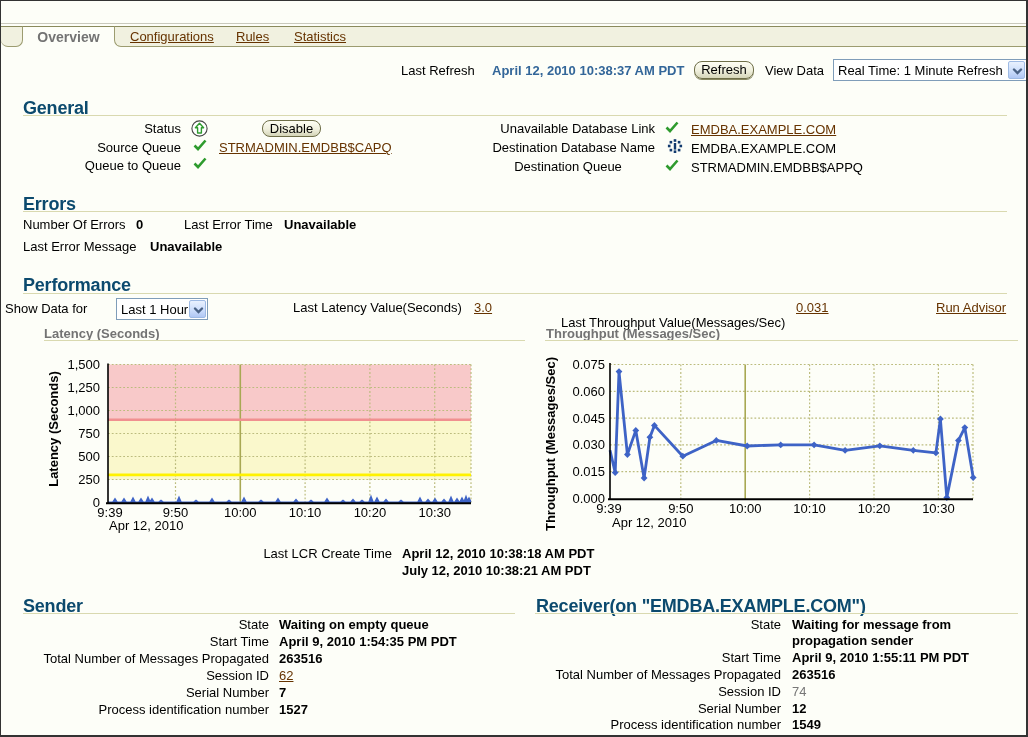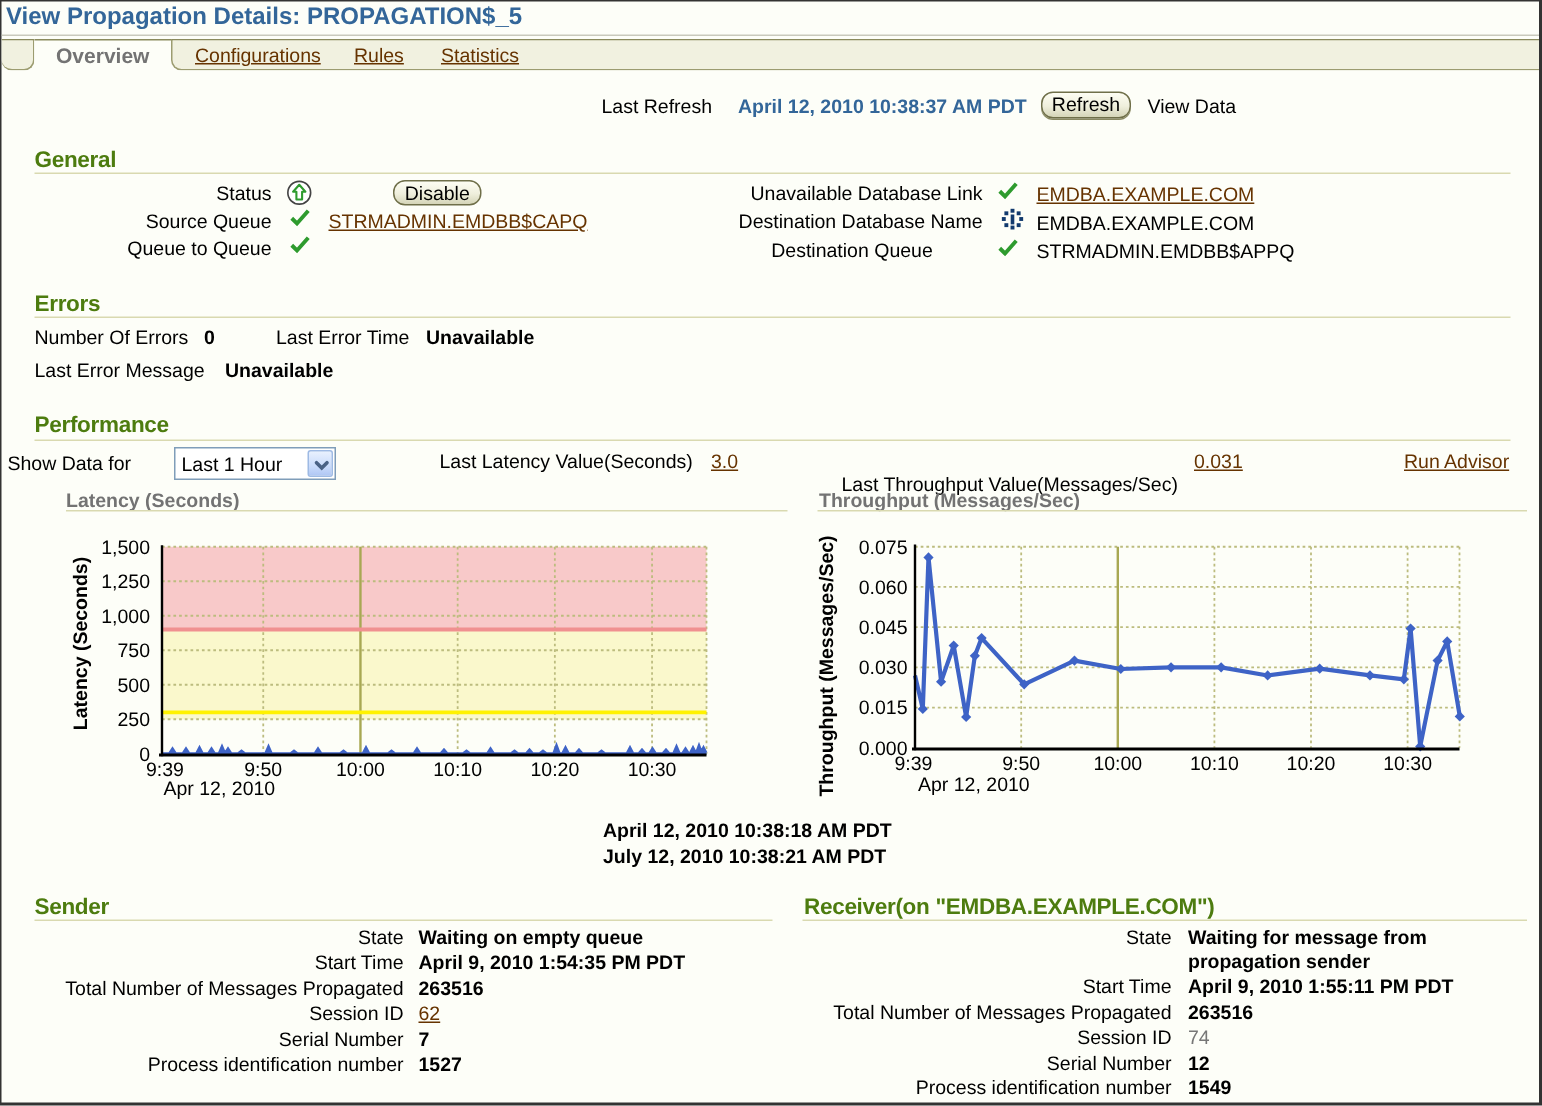--- a/index.html
+++ b/index.html
@@ -3,51 +3,58 @@
 <style>
 * { margin:0; padding:0; box-sizing:border-box; }
 html,body { width:1028px; height:737px; }
 body { font-family:"Liberation Sans", sans-serif; font-size:13px; color:#000; background:#fff; }
 #page { position:relative; width:1028px; height:737px; background:#fdfef8;
   border:1px solid #333; border-right-width:2px; border-bottom-width:2px; overflow:hidden; }
 .abs { position:absolute; white-space:nowrap; }
 a, .lnk { color:#663300; text-decoration:underline; }
 .b { font-weight:bold; }
 .blue { color:#737373; }
-.hdr { font-weight:bold; color:#4d7c0f; font-size:15px; letter-spacing:-0.2px; }
+.hdr { font-weight:bold; color:#0c4a6e; font-size:18px; letter-spacing:-0.2px; }
 .hrule { position:absolute; height:1px; background:#D9D9B0; }
 .rlabel { text-align:right; }
 .val { font-weight:bold; }
 .tick { font-size:13px; fill:#000; font-family:"Liberation Sans",sans-serif; }
 .grid { stroke:#BCBC7E; stroke-width:1.2; stroke-dasharray:1.8,2; }
 .sel { position:absolute; border:1px solid #7F9DB9; background:#fff; height:22px; }
 .selin { position:absolute; left:4px; top:3px; font-size:13px; color:#000; }
 .selbtn { position:absolute; right:1px; top:1px; bottom:1px; width:17px; border:1px solid #9EBAE4; border-radius:2px;
   background:linear-gradient(#E9F1FE,#CADCFB 60%,#B0C7F4); }
 .selbtn svg { position:absolute; left:2px; top:5px; }
 </style></head>
 <body>
 <div id="page">
 
-<div class="abs b" style="left:3px; top:2px; font-size:16px; color:#336699;">View Propagation Details: PROPAGATION$_5</div>
 <div class="abs" style="left:0; top:22px; width:1026px; height:1px; background:#C9C9BC;"></div>
 
 <div class="abs" style="left:0; top:25px; width:22px; height:21px; background:#F1F1E0; border-top:1px solid #8A8A5C; border-bottom:1px solid #9C9C70; border-right:1px solid #9C9C70; border-radius:0 0 7px 7px;"></div>
 <div class="abs" style="left:22px; top:25px; width:91px; height:23px; background:#fdfef8; border-top:1px solid #8A8A5C; text-align:center;">
   <span class="b blue" style="line-height:21px; font-size:14px;">Overview</span></div>
 <div class="abs" style="left:113px; top:25px; width:913px; height:21px; background:#F1F1E0; border-top:1px solid #8A8A5C; border-bottom:1px solid #9C9C70; border-left:1px solid #9C9C70; border-radius:0 0 0 7px;"></div>
 <a class="abs" style="left:129px; top:28px;">Configurations</a>
 <a class="abs" style="left:235px; top:28px;">Rules</a>
 <a class="abs" style="left:293px; top:28px;">Statistics</a>
 
 <div class="abs" style="left:400px; top:62px; color:#000000;">Last Refresh</div>
 <div class="abs b" style="left:491px; top:62px; color:#336699;">April 12, 2010 10:38:37 AM PDT</div>
 <div class="abs" style="left:693px; top:60px; width:60px; height:18px; border:1px solid #6F6F49; border-radius:8px;
   background:linear-gradient(#FDFDF3,#EFEFDC 55%,#D5D5B8); box-shadow:0 1px 0 #8A8A62; text-align:center; line-height:16px;">Refresh</div>
 <div class="abs" style="left:764px; top:62px;">View Data</div>
+<div class="sel" style="left:832px; top:58px; width:194px;">
+  <span class="selin">Real Time: 1 Minute Refresh</span>
+  <span class="selbtn">
+        <svg width="13" height="10">
+          <path d="M3,2.5 L6.5,6 L10,2.5" stroke="#4A6285" stroke-width="2.4" fill="none" stroke-linecap="round"></path>
+        </svg>
+      </span>
+</div>
 
 <div class="abs hdr" style="left:22px; top:97px;">General</div>
 <div class="hrule" style="left:22px; top:114px; width:984px;"></div>
 
 <div class="abs rlabel" style="left:0; top:120px; width:180px;">Status</div>
 <div class="abs" style="left:190px; top:119px;"><svg width="17" height="17">
   <circle cx="8.5" cy="8.5" r="7.6" fill="#fff" stroke="#444" stroke-width="1.1"></circle>
   <path d="M8.5,3.2 L12.6,7.8 L10.4,7.8 L10.4,13 L6.6,13 L6.6,7.8 L4.4,7.8 Z" fill="#fff" stroke="#2E9B2E" stroke-width="1.4" stroke-linejoin="round"></path>
 </svg></div>
 <div class="abs" style="left:217px; top:119px; width:59px; height:17px; border:1px solid #6F6F49; border-radius:8px;
@@ -93,21 +100,21 @@
 <div class="abs" style="left:22px; top:216px;">Number Of Errors</div>
 <div class="abs val" style="left:135px; top:216px;">0</div>
 <div class="abs" style="left:183px; top:216px;">Last Error Time</div>
 <div class="abs val" style="left:283px; top:216px;">Unavailable</div>
 <div class="abs" style="left:22px; top:238px;">Last Error Message</div>
 <div class="abs val" style="left:149px; top:238px;">Unavailable</div>
 
 <div class="abs hdr" style="left:22px; top:274px;">Performance</div>
 <div class="hrule" style="left:22px; top:292px; width:984px;"></div>
 <div class="abs" style="left:4px; top:300px;">Show Data for</div>
-<div class="sel" style="left:115px; top:297px; width:108px;">
+<div class="sel" style="left:115px; top:297px; width:92px;">
   <span class="selin">Last 1 Hour</span>
   <span class="selbtn">
         <svg width="13" height="10">
           <path d="M3,2.5 L6.5,6 L10,2.5" stroke="#4A6285" stroke-width="2.4" fill="none" stroke-linecap="round"></path>
         </svg>
       </span>
 </div>
 <div class="abs" style="left:292px; top:299px;">Last Latency Value(Seconds)</div>
 <a class="abs" style="left:473px; top:299px;">3.0</a>
 <div class="abs" style="left:560px; top:299px;margin-top:15px;">Last Throughput Value(Messages/Sec)</div>
@@ -201,20 +208,21 @@
   <text x="68.0" y="162" text-anchor="middle" class="tick">9:39</text>
 <text x="139.8" y="162" text-anchor="middle" class="tick">9:50</text>
 <text x="204.2" y="162" text-anchor="middle" class="tick">10:00</text>
 <text x="268.6" y="162" text-anchor="middle" class="tick">10:10</text>
 <text x="333.0" y="162" text-anchor="middle" class="tick">10:20</text>
 <text x="397.4" y="162" text-anchor="middle" class="tick">10:30</text>
   <text x="71" y="176" class="tick">Apr 12, 2010</text>
   <text x="14" y="93" class="tick" font-weight="bold" text-anchor="middle" transform="rotate(-90 14 93)">Throughput (Messages/Sec)</text>
 </svg>
 
+<div class="abs rlabel" style="left:150px; top:545px; width:241px;">Last LCR Create Time</div>
 <div class="abs val" style="left:401px; top:545px;">April 12, 2010 10:38:18 AM PDT</div>
 <div class="abs val" style="left:401px; top:562px;">July 12, 2010 10:38:21 AM PDT</div>
 
 <div class="abs hdr" style="left:22px; top:595px;">Sender</div>
 <div class="hrule" style="left:22px; top:612px; width:492px;"></div>
 <div class="abs rlabel" style="left:0; top:616px; width:268px;">State</div>
 <div class="abs val" style="left:278px; top:616px;">Waiting on empty queue</div>
 <div class="abs rlabel" style="left:0; top:633px; width:268px;">Start Time</div>
 <div class="abs val" style="left:278px; top:633px;">April 9, 2010 1:54:35 PM PDT</div>
 <div class="abs rlabel" style="left:0; top:650px; width:268px;">Total Number of Messages Propagated</div>

